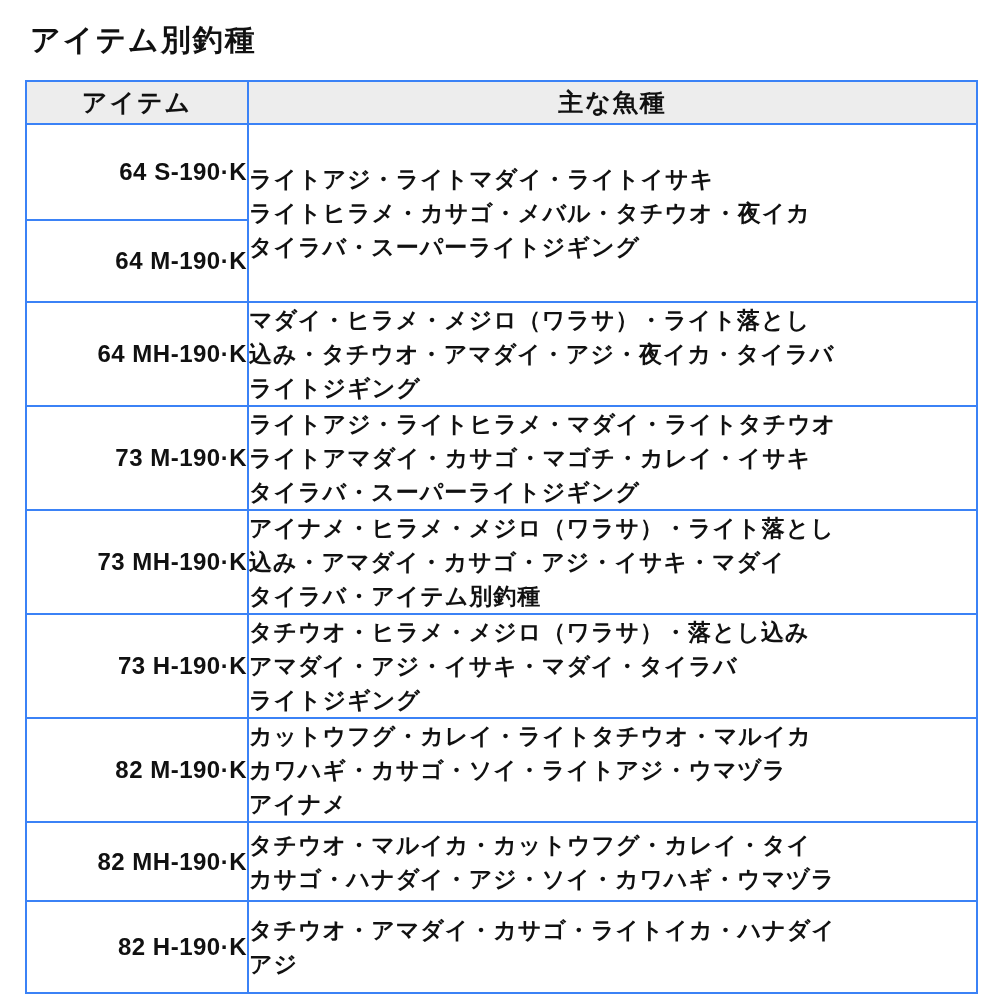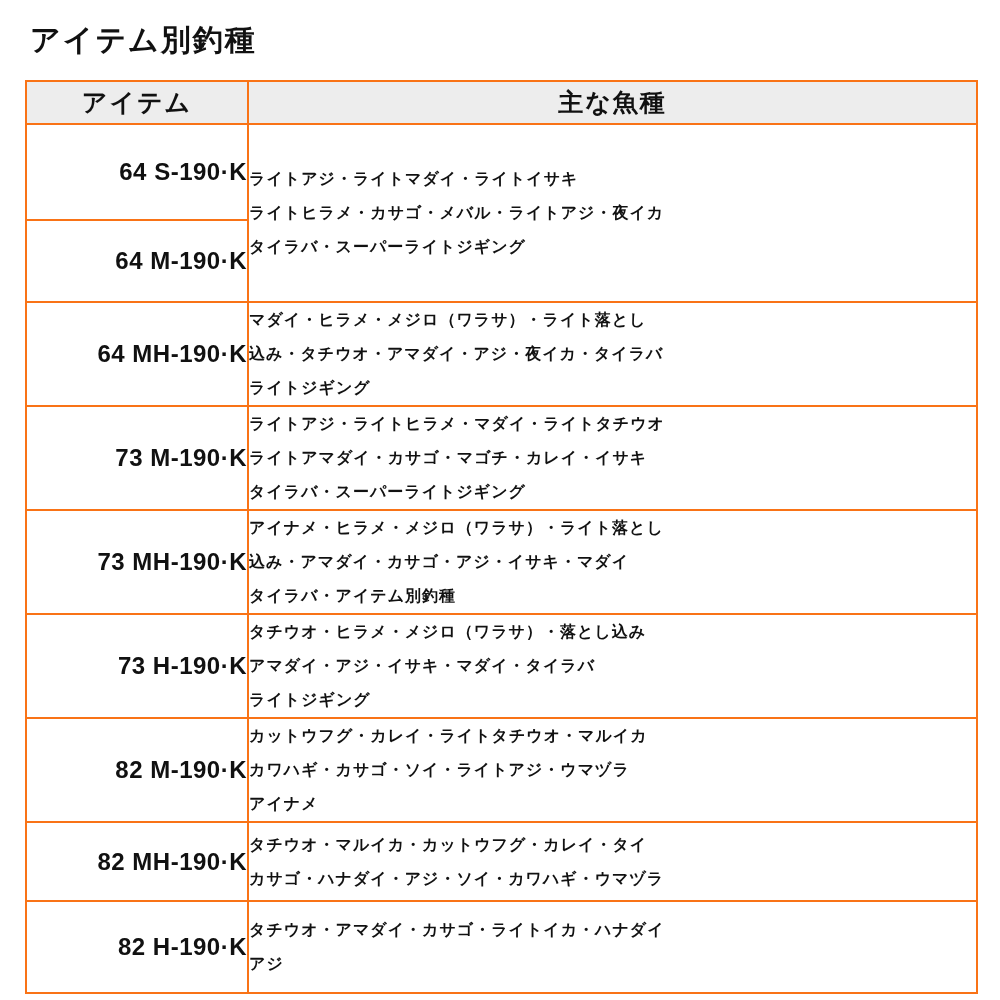--- a/index.html
+++ b/index.html
@@ -31,42 +31,42 @@
   table.spec {
     position: absolute;
     left: 25px;
     top: 80px;
     width: 953px;
     border-collapse: collapse;
     table-layout: fixed;
   }
   table.spec col.c-item { width: 222px; }
   table.spec th, table.spec td {
-    border: 2px solid #f97316;
+    border: 2px solid #3b82f6;
     padding: 0;
   }
   table.spec th {
     background: #ededed;
     font-size: 25px;
     font-weight: bold;
     text-align: center;
     height: 41px;
     letter-spacing: 2px;
   }
   td.item {
     text-align: right;
     vertical-align: middle;
     font-size: 24px;
     font-weight: bold;
     letter-spacing: 0.5px;
   }
   td.species {
     vertical-align: middle;
     padding: 8px 12px 8px 28px;
-    font-size: 16px;
+    font-size: 23px;
     font-weight: bold;
   }
   td.species .line {
     line-height: 34px;
     letter-spacing: 1px;
     white-space: nowrap;
   }
   
   tr.r1 { height: 96px; }
   tr.r2 { height: 82px; }
@@ -89,21 +89,21 @@
     <tbody>
         <tr class="rh">
       <th>アイテム</th>
       <th>主な魚種</th>
     </tr>
 
     <tr class="r1">
       <td class="item">64 S-190·K</td>
       <td class="species" rowspan="2">
         <div class="line">ライトアジ・ライトマダイ・ライトイサキ</div>
-        <div class="line">ライトヒラメ・カサゴ・メバル・ライトアジ・夜イカ</div>
+        <div class="line">ライトヒラメ・カサゴ・メバル・タチウオ・夜イカ</div>
         <div class="line">タイラバ・スーパーライトジギング</div>
       </td>
     </tr>
     <tr class="r2">
       <td class="item">64 M-190·K</td>
     </tr>
 
     <tr class="r3">
       <td class="item">64 MH-190·K</td>
       <td class="species">

